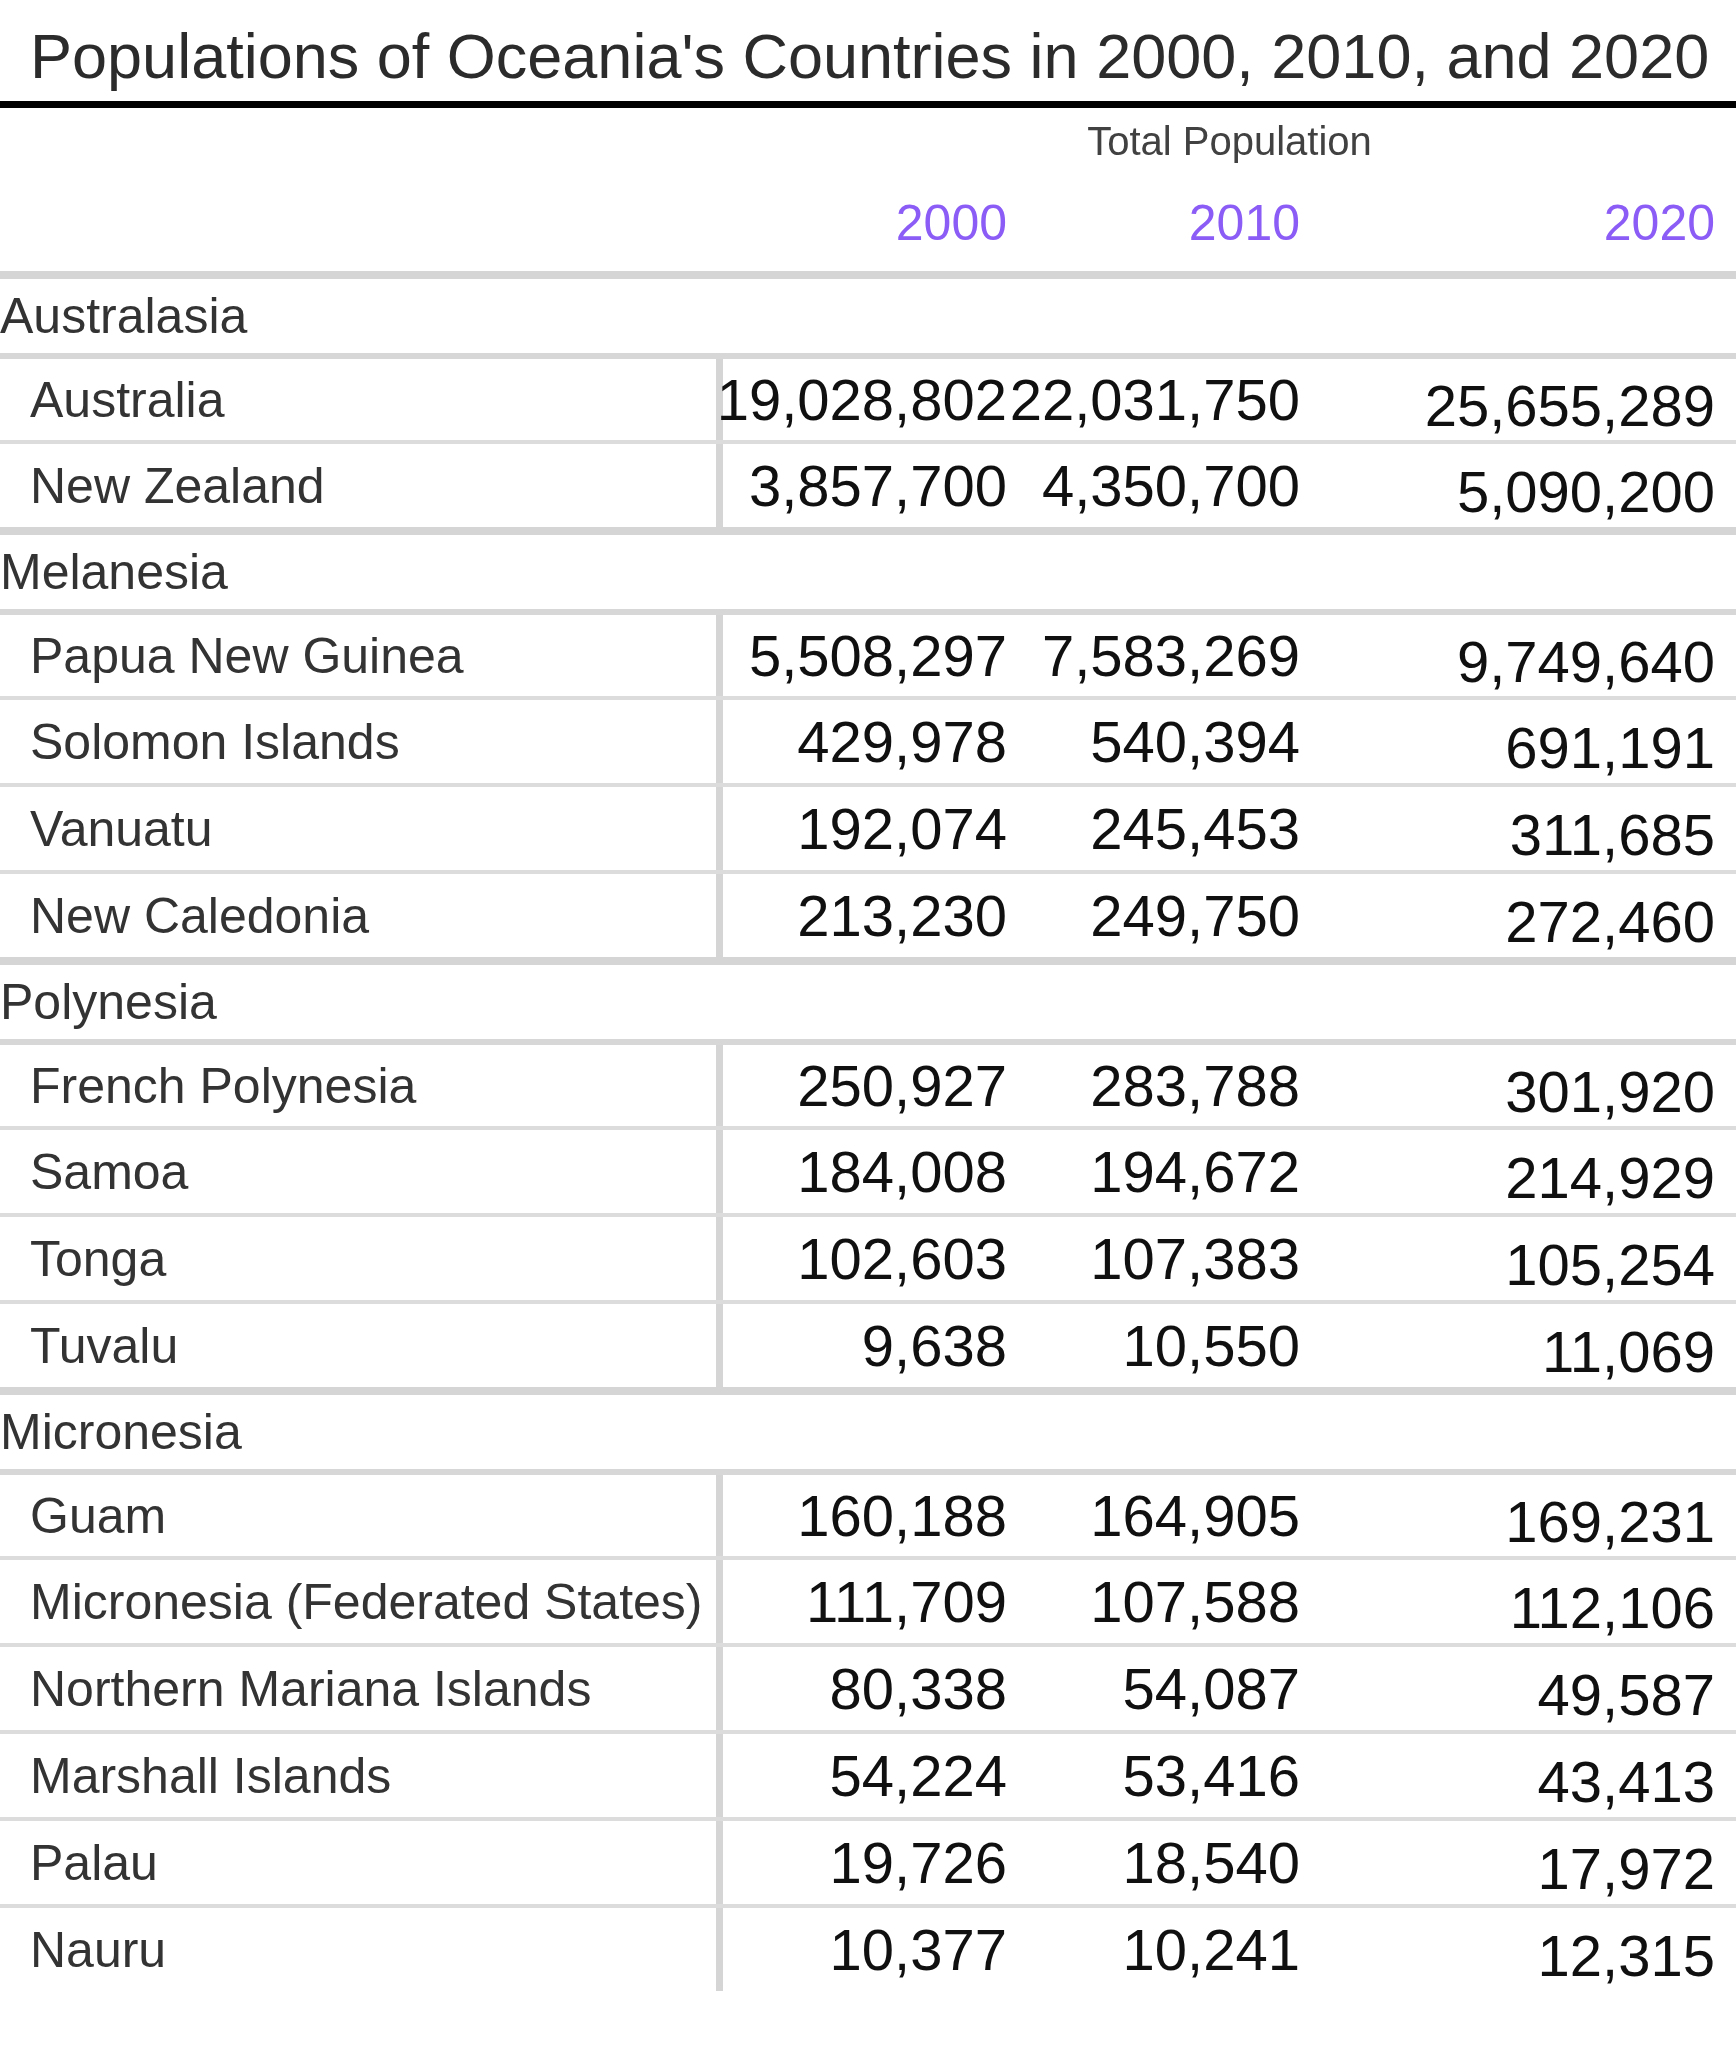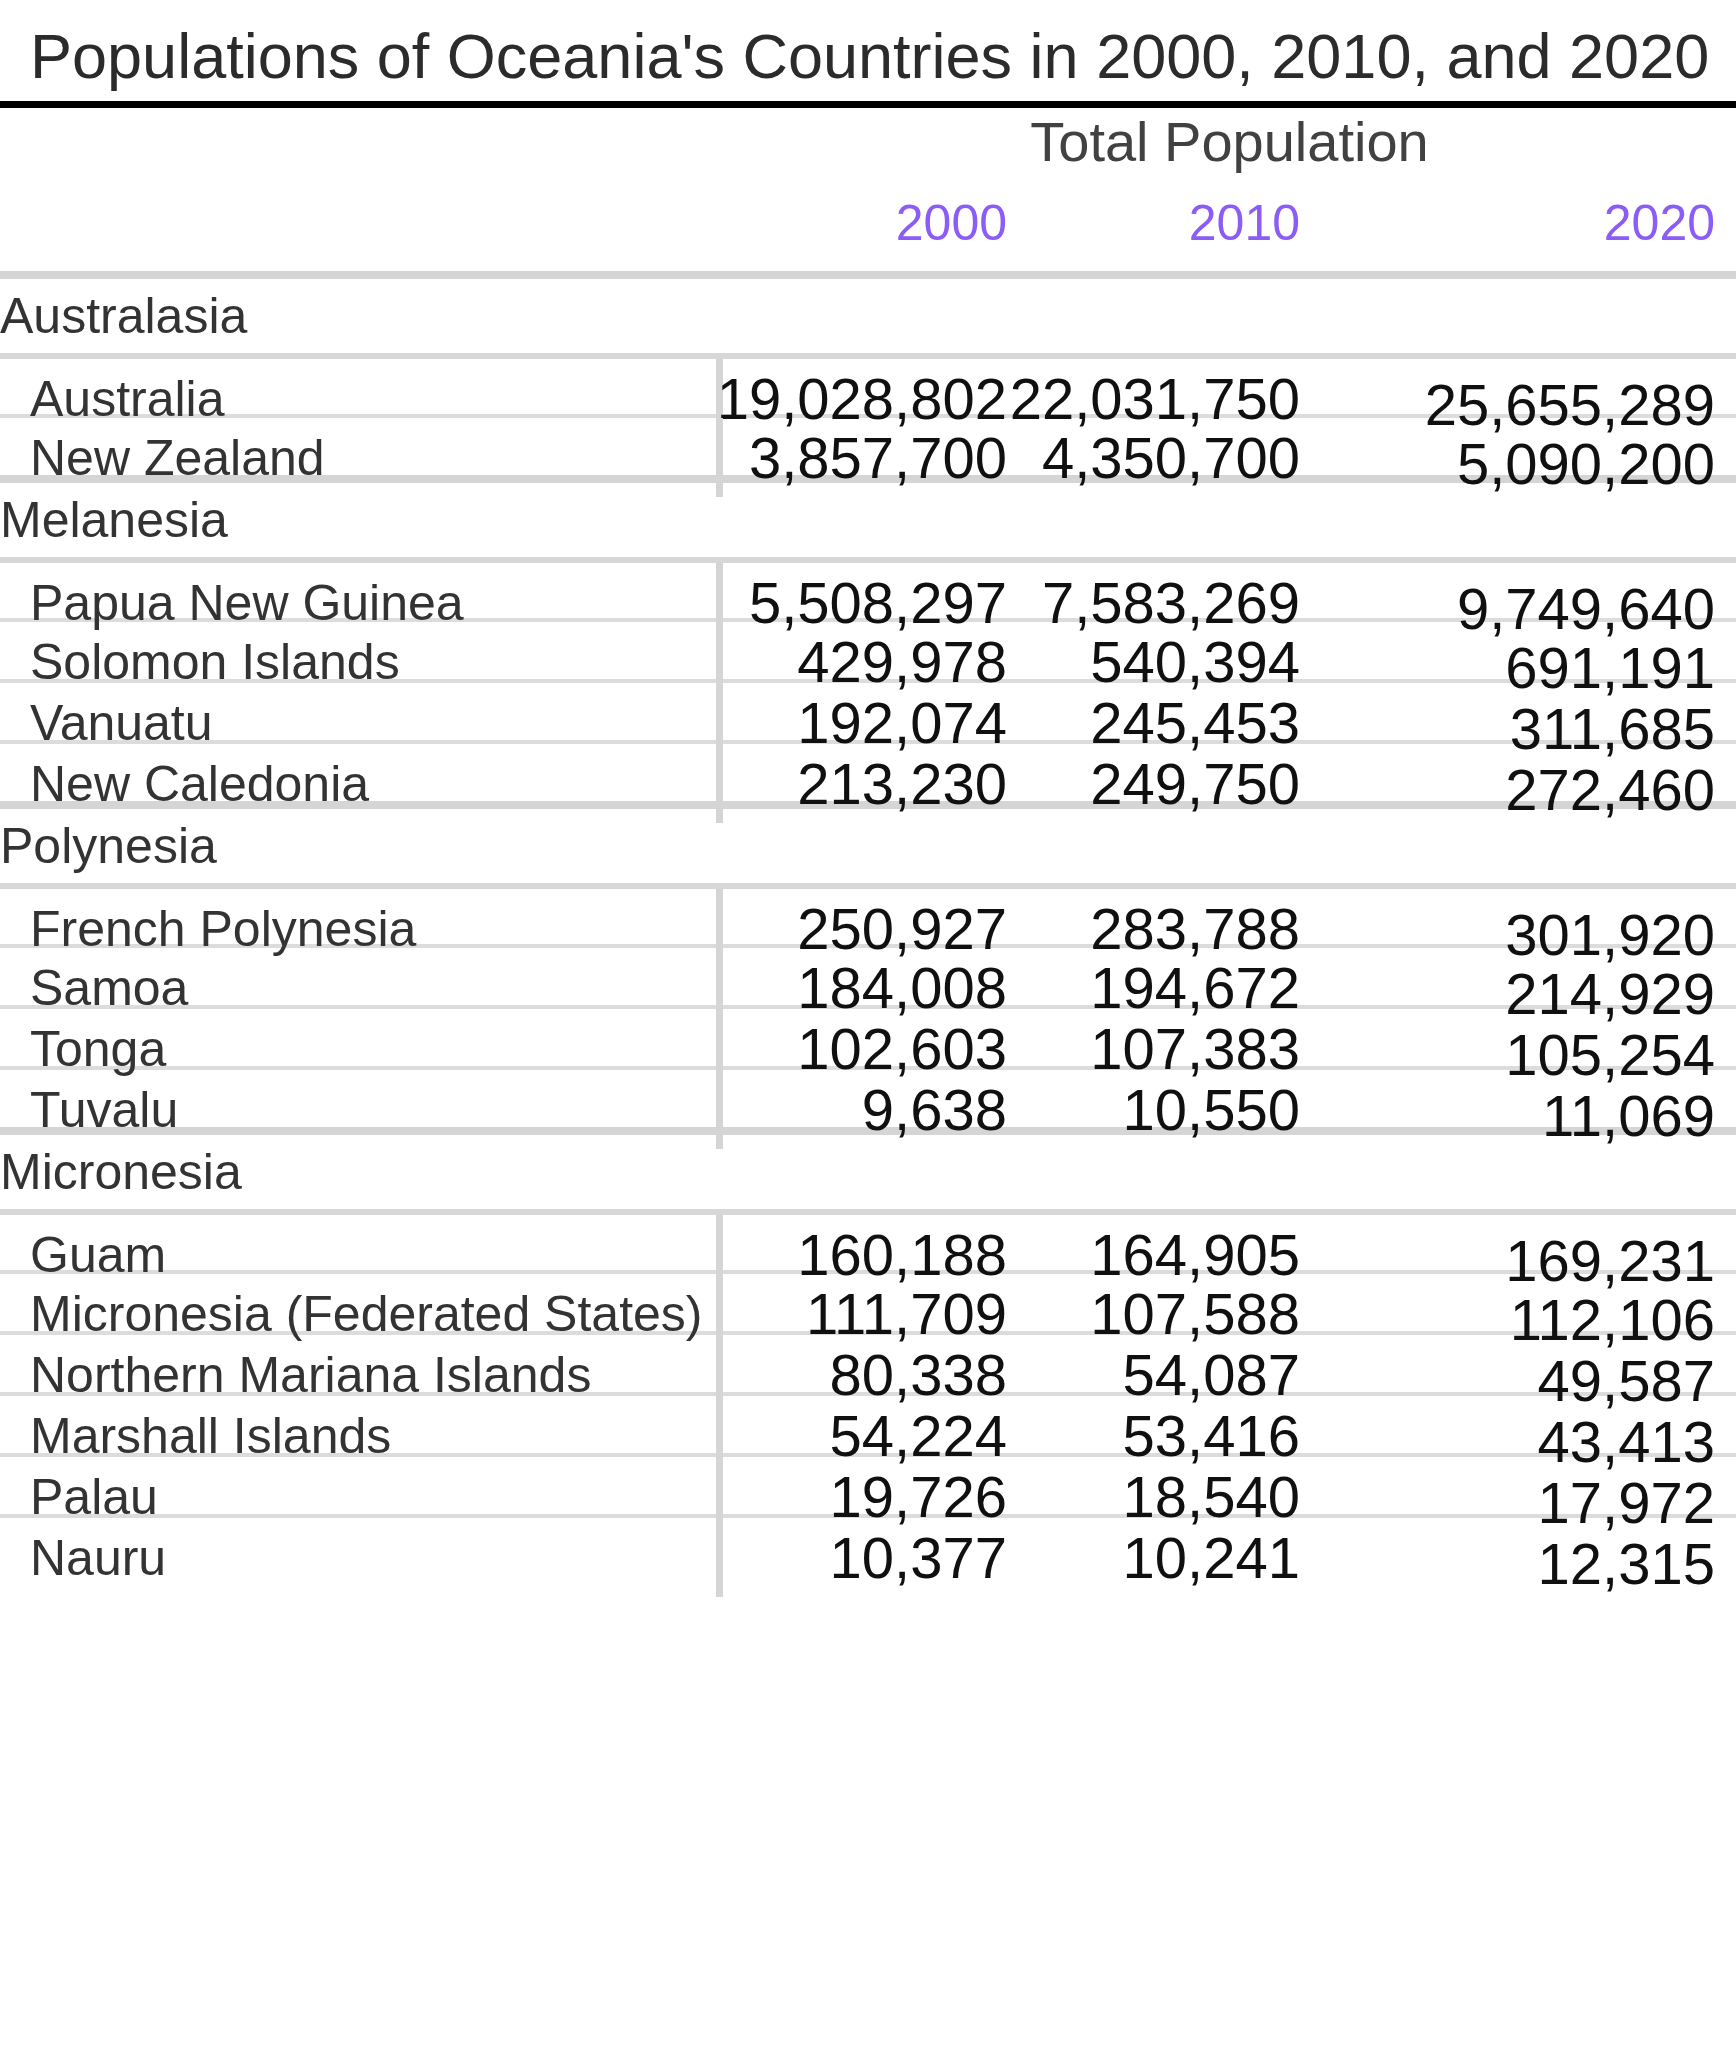--- a/index.html
+++ b/index.html
@@ -21,42 +21,42 @@
   .rule { height: 7px; background: #000; }
 
   .hdr, .row {
     display: grid;
     grid-template-columns: 723px 284px 293px 436px;
   }
   .tp-row { height: 66px; }
   .tp-cell {
     grid-column: 2 / -1;
     display: flex; align-items: center; justify-content: center;
-    font-size: 56px; color: #414141;
+    font-size: 40px; color: #414141;
   }
   .years-row { height: 97px; }
   .cell { display: flex; align-items: center; }
   .y {
     justify-content: flex-end;
     font-size: 50px; color: #8b5cf6;
   }
   .y.last { padding-right: 21px; }
 
   .row.region {
     border-top: 8px solid #d5d5d5;
     height: 82px;
   }
   .region-cell {
     grid-column: 1 / -1;
     display: flex; align-items: center;
     font-size: 50px; color: #333333;
   }
   .row.country {
     border-top: 4px solid #dcdcdc;
-    height: 61px;
+    height: 87px;
   }
   .row.country.first {
     border-top: 6px solid #d7d7d7;
   }
   .cell.name {
     padding-left: 30px;
     border-right: 7px solid #d5d5d5;
     font-size: 50px; color: #333333;
   }
   .cell.num {

